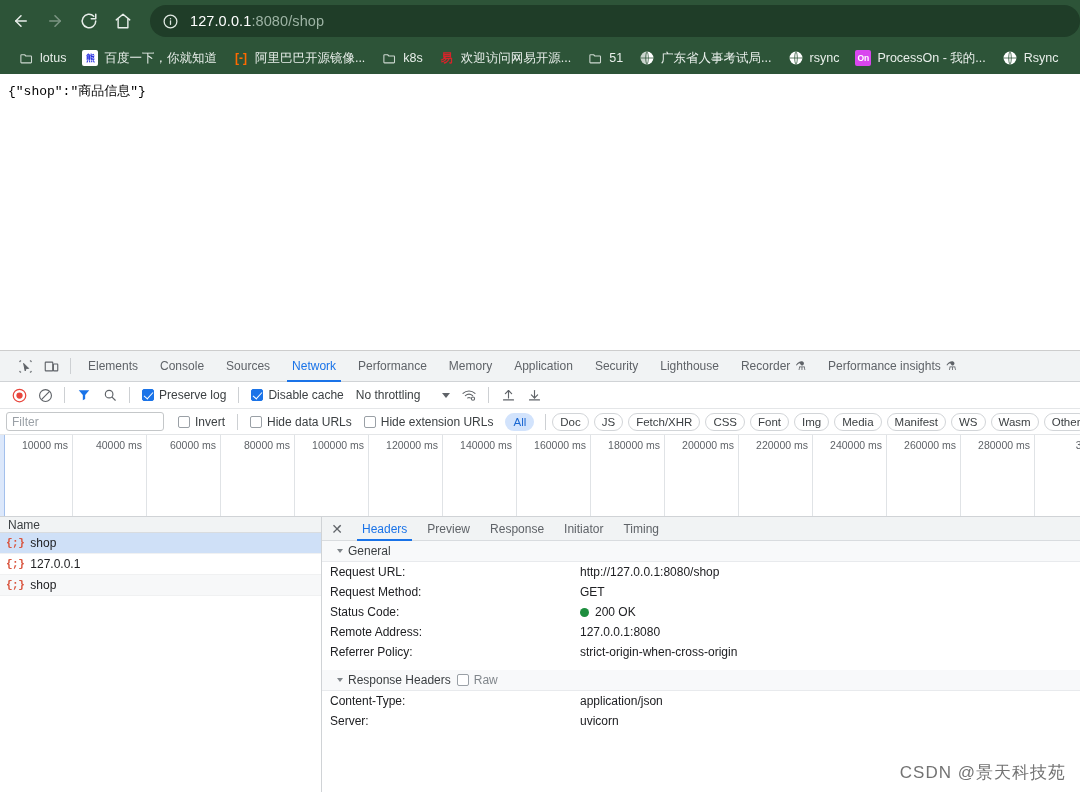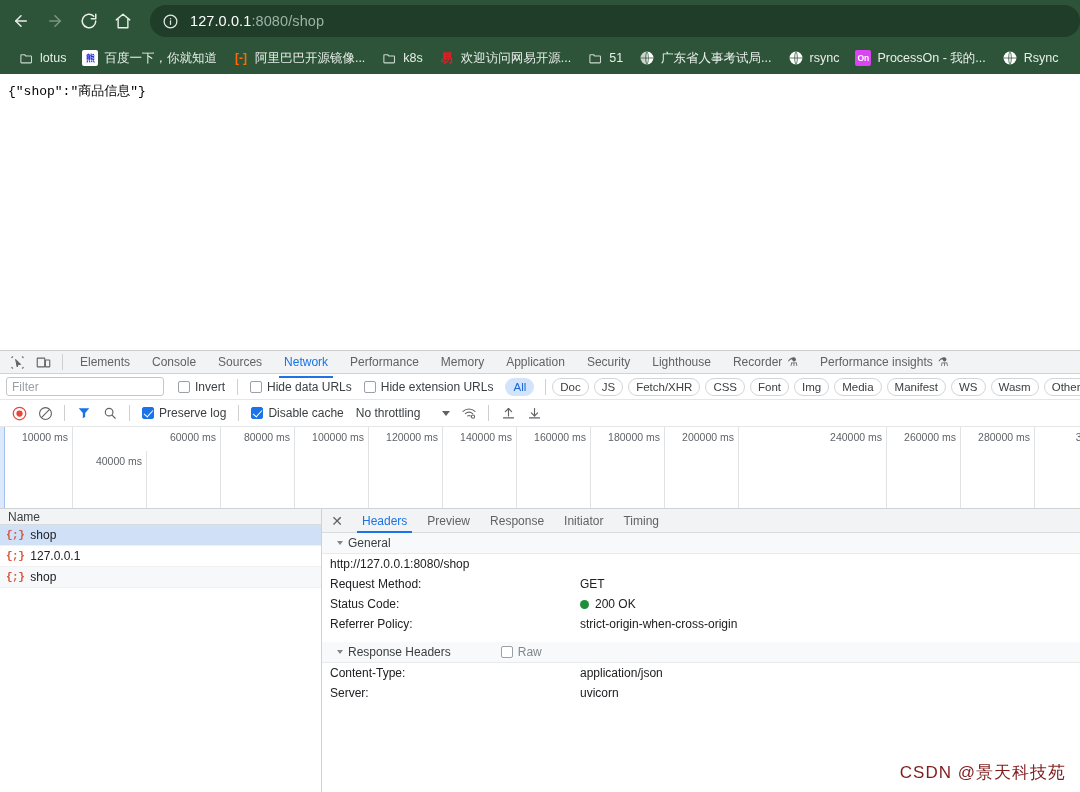--- a/index.html
+++ b/index.html
@@ -126,26 +126,26 @@
     background: #ffffff;
     border-top: 1px solid #cdcdcd;
     display: flex;
     flex-direction: column;
     font-size: 12px;
     color: #202124;
   }
 
   
   #dt-tabbar {
-    height: 23px;
+    height: 31px;
     background: #f1f3f4;
     border-bottom: 1px solid #d0d3d6;
     display: flex;
     align-items: center;
-    padding-left: 4px;
+    padding-left: 12px;
     flex: 0 0 auto;
   }
   .dt-iconbtn {
     width: 26px; height: 26px;
     display: flex; align-items: center; justify-content: center;
     cursor: pointer;
     flex: 0 0 auto;
   }
   .vsep {
     width: 1px; height: 16px;
@@ -416,21 +416,20 @@
     width: 0; height: 0;
     border-left: 4.5px solid #80868b;
     border-top: 3.5px solid transparent;
     border-bottom: 3.5px solid transparent;
     transform: rotate(90deg);
     flex: 0 0 auto;
   }
   .raw-wrap {
     display: flex; align-items: center;
     gap: 5px;
-    margin-left: 44px;
     cursor: pointer;
   }
   .raw-label { font-size: 12px; color: #80868b; }
   .kv-row {
     height: 20px;
     display: flex;
     align-items: center;
     padding-left: 8px;
     font-size: 12px;
   }
@@ -458,21 +457,21 @@
     color: #9aa0a6;
     font-size: 11px;
   }
 
   
   #watermark {
     position: absolute;
     right: 14px;
     bottom: 8px;
     font-size: 17px;
-    color: #7f1d1d;
+    color: #737373;
     letter-spacing: 1px;
     pointer-events: none;
     user-select: none;
   }
   #root { position: relative; width: 1080px; height: 792px; }
 </style>
 </head>
 <body>
 
 <div id="root">
@@ -657,76 +656,20 @@
       <div class="dt-tab">
           <span>Recorder</span>
           <span class="flask">⚗</span>
         </div>
       <div class="dt-tab">
           <span>Performance insights</span>
           <span class="flask">⚗</span>
         </div>
     </div>
 
-    <div id="filter-toolbar">
-      <input id="filter-input" type="text" placeholder="Filter" style="">
-      <div class="chk-wrap" style="margin-left:8px;">
-        <span class="chkbox"></span>
-        <span class="chk-label">Invert</span>
-      </div>
-      <div class="vsep"></div>
-      <div class="chk-wrap">
-        <span class="chkbox"></span>
-        <span class="chk-label">Hide data URLs</span>
-      </div>
-      <div class="chk-wrap">
-        <span class="chkbox"></span>
-        <span class="chk-label">Hide extension URLs</span>
-      </div>
-      <div style="width:6px;flex:0 0 6px;"></div>
-      <div class="type-pill active">
-          <span>All</span>
-        </div>
-      <div class="vsep"></div>
-      <div class="type-pill">
-          <span>Doc</span>
-        </div>
-      <div class="type-pill">
-          <span>JS</span>
-        </div>
-      <div class="type-pill">
-          <span>Fetch/XHR</span>
-        </div>
-      <div class="type-pill">
-          <span>CSS</span>
-        </div>
-      <div class="type-pill">
-          <span>Font</span>
-        </div>
-      <div class="type-pill">
-          <span>Img</span>
-        </div>
-      <div class="type-pill">
-          <span>Media</span>
-        </div>
-      <div class="type-pill">
-          <span>Manifest</span>
-        </div>
-      <div class="type-pill">
-          <span>WS</span>
-        </div>
-      <div class="type-pill">
-          <span>Wasm</span>
-        </div>
-      <div class="type-pill">
-          <span>Other</span>
-        </div>
-
-    </div>
-
     <div id="net-toolbar">
       <div class="dt-iconbtn">
         <svg width="15" height="15" viewBox="0 0 24 24">
             <circle cx="12" cy="12" r="10" fill="none" stroke="#e8453c" stroke-width="2"></circle>
             <circle cx="12" cy="12" r="5" fill="#e8453c"></circle>
           </svg>
       </div>
       <div class="dt-iconbtn">
         <svg width="15" height="15" viewBox="0 0 24 24" fill="none" stroke="#5f6368" stroke-width="1.8">
             <circle cx="12" cy="12" r="9.5"></circle>
@@ -777,32 +720,89 @@
       </div>
       <div class="dt-iconbtn">
         <svg width="15" height="15" viewBox="0 0 24 24" fill="none" stroke="#5f6368" stroke-width="1.8" stroke-linecap="round" stroke-linejoin="round">
             <path d="M12 4v12"></path>
             <path d="M7 11l5 5 5-5"></path>
             <path d="M4 19h16"></path>
           </svg>
       </div>
     </div>
 
+    <div id="filter-toolbar">
+      <input id="filter-input" type="text" placeholder="Filter" style="">
+      <div class="chk-wrap" style="margin-left:8px;">
+        <span class="chkbox"></span>
+        <span class="chk-label">Invert</span>
+      </div>
+      <div class="vsep"></div>
+      <div class="chk-wrap">
+        <span class="chkbox"></span>
+        <span class="chk-label">Hide data URLs</span>
+      </div>
+      <div class="chk-wrap">
+        <span class="chkbox"></span>
+        <span class="chk-label">Hide extension URLs</span>
+      </div>
+      <div style="width:6px;flex:0 0 6px;"></div>
+      <div class="type-pill active">
+          <span>All</span>
+        </div>
+      <div class="vsep"></div>
+      <div class="type-pill">
+          <span>Doc</span>
+        </div>
+      <div class="type-pill">
+          <span>JS</span>
+        </div>
+      <div class="type-pill">
+          <span>Fetch/XHR</span>
+        </div>
+      <div class="type-pill">
+          <span>CSS</span>
+        </div>
+      <div class="type-pill">
+          <span>Font</span>
+        </div>
+      <div class="type-pill">
+          <span>Img</span>
+        </div>
+      <div class="type-pill">
+          <span>Media</span>
+        </div>
+      <div class="type-pill">
+          <span>Manifest</span>
+        </div>
+      <div class="type-pill">
+          <span>WS</span>
+        </div>
+      <div class="type-pill">
+          <span>Wasm</span>
+        </div>
+      <div class="type-pill">
+          <span>Other</span>
+        </div>
+
+    </div>
+
     <div id="overview">
       <div id="ov-selection"></div>
       <div class="ov-tick" style="left:0px;width:73px;">10000 ms</div>
-      <div class="ov-tick" style="left:73px;width:74px;margin-top:24px;">40000 ms</div>
+      <div class="ov-tick" style="left:73px;width:74px;">40000 ms</div>
       <div class="ov-tick" style="left:147px;width:74px;">60000 ms</div>
       <div class="ov-tick" style="left:221px;width:74px;">80000 ms</div>
       <div class="ov-tick" style="left:295px;width:74px;">100000 ms</div>
       <div class="ov-tick" style="left:369px;width:74px;">120000 ms</div>
       <div class="ov-tick" style="left:443px;width:74px;">140000 ms</div>
       <div class="ov-tick" style="left:517px;width:74px;">160000 ms</div>
       <div class="ov-tick" style="left:591px;width:74px;">180000 ms</div>
       <div class="ov-tick" style="left:665px;width:74px;">200000 ms</div>
+      <div class="ov-tick" style="left:739px;width:74px;">220000 ms</div>
       <div class="ov-tick" style="left:813px;width:74px;">240000 ms</div>
       <div class="ov-tick" style="left:887px;width:74px;">260000 ms</div>
       <div class="ov-tick" style="left:961px;width:74px;">280000 ms</div>
       <div class="ov-tick" style="left:1035px;width:74px;border-right:none;">30000</div>
     </div>
 
     <div id="net-split">
 
       <div id="requests-pane">
         <div id="req-header">Name</div>
@@ -842,32 +842,37 @@
             </div>
         </div>
 
         <div id="detail-body">
 
           <div class="sect-header">
             <span class="tri"></span>
             <span>General</span>
           </div>
           <div class="kv-row">
+            <span class="kv-key">Request URL:</span>
             <span class="kv-val">http://127.0.0.1:8080/shop</span>
           </div>
           <div class="kv-row">
             <span class="kv-key">Request Method:</span>
             <span class="kv-val">GET</span>
           </div>
           <div class="kv-row">
             <span class="kv-key">Status Code:</span>
             <span class="kv-val">
               <span class="status-dot"></span>
               <span>200 OK</span>
             </span>
+          </div>
+          <div class="kv-row">
+            <span class="kv-key">Remote Address:</span>
+            <span class="kv-val">127.0.0.1:8080</span>
           </div>
           <div class="kv-row">
             <span class="kv-key">Referrer Policy:</span>
             <span class="kv-val">strict-origin-when-cross-origin</span>
           </div>
 
           <div style="height:8px;"></div>
 
           <div class="sect-header">
             <span class="tri"></span>

